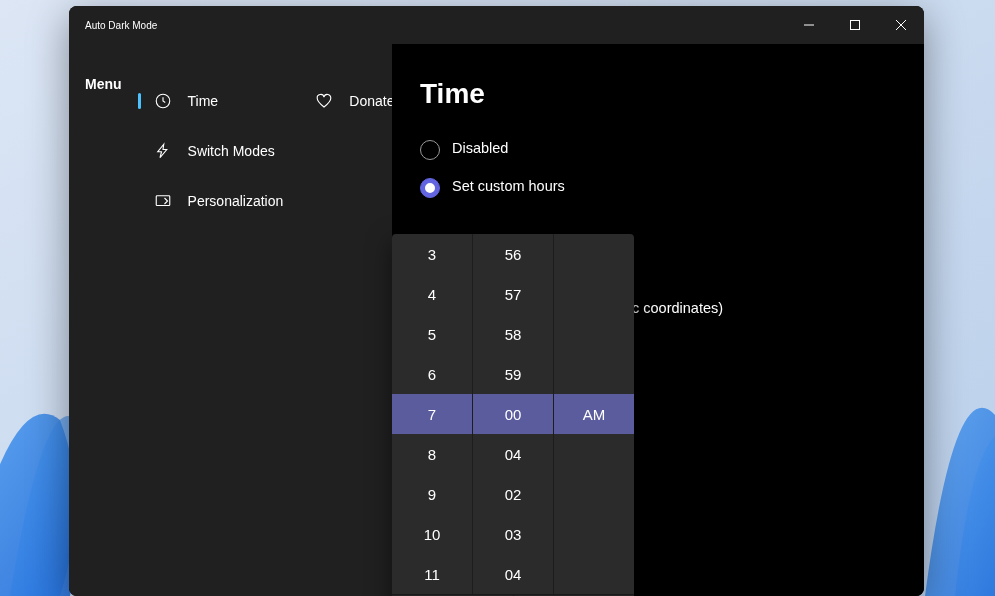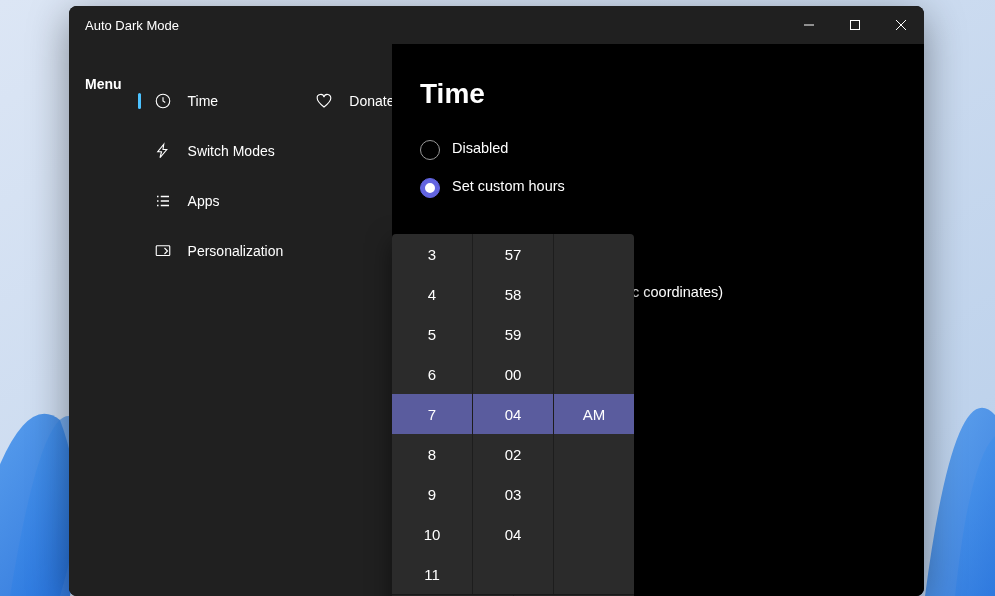--- a/index.html
+++ b/index.html
@@ -21,21 +21,21 @@
     }
 
     .titlebar {
       height: 38px;
       display: flex;
       align-items: center;
       justify-content: space-between;
       padding-left: 16px;
       background: #202020;
     }
-    .titlebar-title { color: #fff; font-size: 13px; font-weight: 400; }
+    .titlebar-title { color: #fff; font-size: 10px; font-weight: 400; }
     .win-controls { display: flex; height: 100%; }
     .win-btn { width: 46px; display: flex; align-items: center; justify-content: center; color: #fff; }
     .win-btn svg { width: 10px; height: 10px; }
 
     .body { flex: 1; display: flex; overflow: hidden; }
 
     .sidebar {
       width: 323px;
       background: #202020;
       display: flex;
@@ -78,21 +78,21 @@
     .radio-row { display: flex; align-items: flex-start; gap: 12px; margin-bottom: 18px; cursor: pointer; }
     .radio-outer {
       width: 20px; height: 20px; border-radius: 50%;
       border: 1.5px solid #999;
       display: flex; align-items: center; justify-content: center;
     }
     .radio-row.checked .radio-outer { border-color: #6264e0; background: #6264e0; }
     .radio-row.checked .radio-outer::after { content:""; width:10px; height:10px; background:#fff; border-radius:50%; border:3px solid #6264e0; }
     .radio-label { font-size: 14.5px; color: #fff; }
 
-    .bg-hint { position: absolute; top: 240px; left: 240px; font-size: 14.5px; color: #fff; white-space: nowrap; }
+    .bg-hint { position: absolute; top: 256px; left: 240px; font-size: 14.5px; color: #fff; white-space: nowrap; }
 
     .time-picker {
       position: absolute;
       top: 190px; left: 0;
       width: 242px;
       background: #2b2b2b;
       border-radius: 4px;
       overflow: hidden;
       box-shadow: 0 8px 24px rgba(0,0,0,0.5);
     }
@@ -200,28 +200,20 @@
           <span class="menu-icon">
             <svg viewBox="0 0 24 24">
                 <path d="M13 3 L5 13 h5 l-2 8 9-11 h-5 Z" stroke-width="1.5"></path>
               </svg>
           </span>
           <span>Switch Modes</span>
         </div>
         <div class="menu-item">
           <span class="menu-icon">
             <svg viewBox="0 0 24 24">
-                <path d="M4 6h2 M9 6h11 M4 12h2 M9 12h11 M4 18h2 M9 18h11" stroke-width="1.7"></path>
-              </svg>
-          </span>
-          <span>Apps</span>
-        </div>
-        <div class="menu-item">
-          <span class="menu-icon">
-            <svg viewBox="0 0 24 24">
                 <rect x="3" y="5" width="18" height="13" rx="1" stroke-width="1.5"></rect>
                 <path d="M14 8 l4 4 -4 4" stroke-width="1.5"></path>
               </svg>
           </span>
           <span>Personalization</span>
         </div>
       </div>
       <div class="sidebar-footer">
         <div class="menu-item">
           <span class="menu-icon">
@@ -259,20 +251,21 @@
                 <div class="picker-cell">6</div>
                 <div class="picker-cell">7</div>
                 <div class="picker-cell">8</div>
                 <div class="picker-cell">9</div>
                 <div class="picker-cell">10</div>
                 <div class="picker-cell">11</div>
               </div>
           </div>
           <div class="picker-col">
             <div class="picker-scroll" id="col-minutes">
+                <div class="picker-cell">56</div>
                 <div class="picker-cell">57</div>
                 <div class="picker-cell">58</div>
                 <div class="picker-cell">59</div>
                 <div class="picker-cell">00</div>
                 <div class="picker-cell">04</div>
                 <div class="picker-cell">02</div>
                 <div class="picker-cell">03</div>
                 <div class="picker-cell">04</div>
               </div>
           </div>

